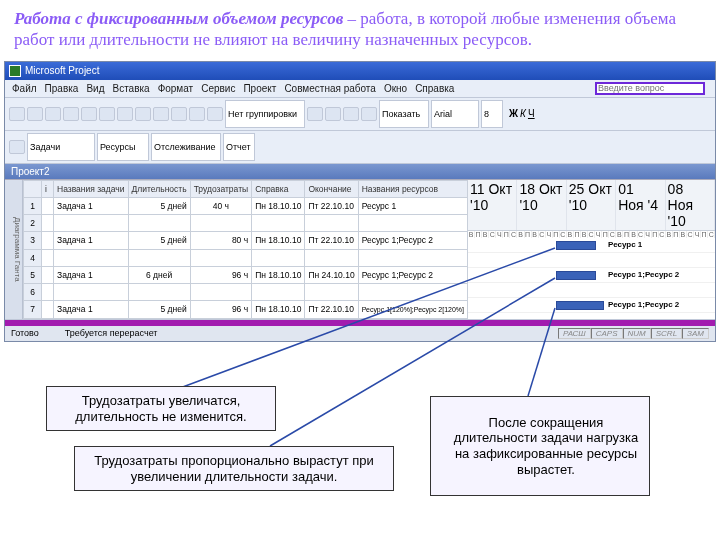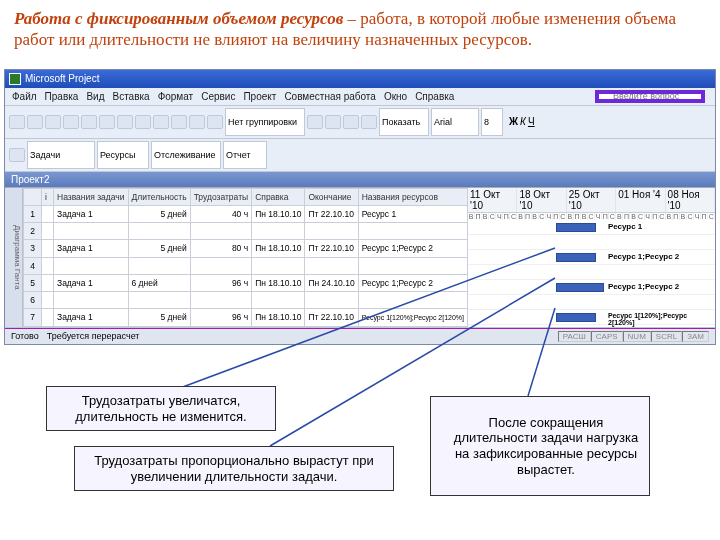--- a/index.html
+++ b/index.html
@@ -1,55 +1,55 @@
 <!DOCTYPE html>
 <html><head>
 <meta charset="utf-8">
 <style>
   * { box-sizing: border-box; margin: 0; padding: 0; }
   body { font-family: Tahoma, Arial, sans-serif; font-size: 10px; background: #fff; width: 720px; height: 540px; position: relative; overflow: hidden; }
-  .explain { font-family: "Times New Roman", serif; font-size: 17px; padding: 8px 14px 6px 14px; line-height: 1.25; color: #c2410c; }
+  .explain { font-family: "Times New Roman", serif; font-size: 17px; padding: 8px 14px 6px 14px; line-height: 1.25; color: #8b5cf6; }
   .explain b { font-style: italic; }
-  .app { border: 1px solid #7a8aa8; margin: 12px 4px; background: #000000; }
+  .app { border: 1px solid #7a8aa8; margin: 4px 4px; background: #000000; }
   .titlebar { background: linear-gradient(#3a6bd8, #1f4db8); color: #fff; height: 18px; display: flex; align-items: center; padding: 0 4px; font-size: 10px; }
   .titlebar .msicon { width: 12px; height: 12px; background: #2a7a2a; margin-right: 4px; border: 1px solid #fff; }
   .menubar { background: #e8eef8; display: flex; gap: 2px; padding: 2px 4px; font-size: 10px; color: #1a1a1a; border-bottom: 1px solid #c0c8d8; }
   .menubar .mi { padding: 1px 3px; }
   .toolbar1, .toolbar2 { background: #e8eef8; display: flex; align-items: center; gap: 2px; padding: 2px 4px; border-bottom: 1px solid #c0c8d8; font-size: 10px; }
   .tbtn { width: 16px; height: 14px; background: #dde5f2; border: 1px solid #c0c8d8; border-radius: 2px; }
   .tsel { height: 14px; font-size: 9px; border: 1px solid #c0c8d8; padding: 13px 2px; background: #fff; display: inline-flex; align-items: center; }
   .projtitle { background: linear-gradient(#7a97d0, #5a7abd); color: #fff; font-size: 10px; padding: 2px 6px; border-bottom: 1px solid #aab; }
   .gridwrap { display: flex; background: #fff; height: 140px; position: relative; border-bottom: 1px solid #c0c8d8; }
   .sideleft { width: 18px; background: #d8dfec; border-right: 1px solid #b8c0d0; writing-mode: vertical-rl; text-align: center; font-size: 8px; color: #666; }
   .table { border-collapse: collapse; font-size: 8.5px; }
   .table th, .table td { border: 1px solid #c8cfda; padding: 2px 3px; height: 15px; white-space: nowrap; overflow: hidden; }
   .table th { background: #e8edf6; font-weight: normal; text-align: left; color: #333; }
   .rownum { background: #e8edf6; width: 18px; text-align: center; }
   .ganttarea { flex: 1; position: relative; background: #fff; overflow: hidden; }
-  .ganttheader { display: flex; font-size: 10px; border-bottom: 1px solid #c8cfda; }
+  .ganttheader { display: flex; font-size: 14px; border-bottom: 1px solid #c8cfda; }
   .ghcell { border-right: 1px solid #e0e4ec; padding: 1px 2px; background:#f0f3f8; }
   .ghsub { display: flex; }
   .ghsub span { width: 8px; text-align: center; font-size: 7px; color: #666; border-right: 1px solid #eee; }
   .ganttbody { position: relative; }
   .grow { height: 15px; border-bottom: 1px solid #f0f0f0; position: relative; }
   .gbar { position: absolute; height: 9px; top: 3px; background: #3a62b8; border: 1px solid #2a4a98; }
   .gbar.r1 { left: 88px; width: 40px; }
   .gbar.r3 { left: 88px; width: 40px; }
   .gbar.r5 { left: 88px; width: 48px; }
   .gbar.r7 { left: 88px; width: 40px; }
   .gbar-label { position: absolute; left: 140px; top: 2px; font-size: 8px; font-weight: bold; }
-  .status { background: #e0e6f0; font-size: 9px; padding: 2px 6px; display: flex; gap: 8px; border-top: 1px solid #a21caf; }
-  .status .cells { margin-left: auto; display: flex; gap: 0; }
+  .status { background: #e0e6f0; font-size: 9px; padding: 2px 6px; display: flex; gap: 26px; border-top: 6px solid #a21caf; }
+  .status .cells { margin-left: auto; display: flex; gap: 0; font-style: italic; }
   .status .cells span { border: 1px inset #ccc; padding: 0 4px; font-size: 8px; color: #888; }
   .callout { position: absolute; border: 1px solid #333; background: #f6f4ff; padding: 6px 10px; font-family: Arial, sans-serif; font-size: 13px; text-align: center; line-height: 1.2; }
   .c1 { left: 46px; top: 386px; width: 230px; }
   .c2 { left: 74px; top: 446px; width: 320px; }
   .c3 { left: 430px; top: 396px; width: 220px; height: 100px; display: flex; align-items: center; padding-left: 22px; }
   svg.lines { position: absolute; left: 0; top: 0; pointer-events: none; }
-  .questionbox { position: absolute; right: 10px; top: 2px; background: #fff; border: 4px solid #6d28d9; width: 110px; height: 13px; font-size: 9px; padding: 0 14px; color: #666; }
+  .questionbox { position: absolute; right: 10px; top: 2px; background: #fff; border: 2px solid #6d28d9; width: 110px; height: 13px; font-size: 9px; padding: 0 1px; color: #666; }
 </style>
 </head>
 <body>
 
 <div class="explain">
   <span><i><b>Работа с фиксированным объемом ресурсов</b></i><span> – работа, в которой любые изменения объема работ или длительности не влияют на величину назначенных ресурсов.</span></span>
 </div>
 
 <div class="app">
   <div class="titlebar">
@@ -92,21 +92,21 @@
     <div class="tsel" style="width:22px">8</div>
     <b style="font-size:10px;margin-left:4px">Ж</b>
     <i style="font-size:10px">К</i>
     <u style="font-size:10px">Ч</u>
   </div>
   <div class="toolbar2">
     <div class="tbtn"></div>
     <div class="tsel" style="width:68px">Задачи</div>
     <div class="tsel" style="width:52px">Ресурсы</div>
     <div class="tsel" style="width:70px">Отслеживание</div>
-    <div class="tsel" style="width:44px">Отчет</div>
+    <div class="tsel" style="width:32px">Отчет</div>
   </div>
   <div class="projtitle">
     <span>Проект2</span>
   </div>
   <div class="gridwrap">
     <div class="sideleft">Диаграмма Ганта</div>
     <table class="table">
       <tbody>
           <tr>
         <th class="rownum"></th>
@@ -116,21 +116,21 @@
         <th style="width:54px">Трудозатраты</th>
         <th style="width:50px">Справка</th>
         <th style="width:50px">Окончание</th>
         <th style="width:70px">Названия ресурсов</th>
       </tr>
       <tr>
             <td class="rownum">1</td>
             <td></td>
             <td>Задача 1</td>
             <td style="text-align:right">5 дней</td>
-            <td style="text-align:right">40 ч</td>
+            <td style="text-align:center">40 ч</td>
             <td>Пн 18.10.10</td>
             <td>Пт 22.10.10</td>
             <td>Ресурс 1</td>
           </tr>
       <tr>
             <td class="rownum">2</td>
             <td></td>
             <td></td>
             <td></td>
             <td></td>
@@ -155,21 +155,21 @@
             <td></td>
             <td></td>
             <td></td>
             <td></td>
             <td></td>
           </tr>
       <tr>
             <td class="rownum">5</td>
             <td></td>
             <td>Задача 1</td>
-            <td style="text-align:left">6 дней</td>
+            <td style="text-align:center">6 дней</td>
             <td style="text-align:right">96 ч</td>
             <td>Пн 18.10.10</td>
             <td>Пн 24.10.10</td>
             <td>Ресурс 1;Ресурс 2</td>
           </tr>
       <tr>
             <td class="rownum">6</td>
             <td></td>
             <td></td>
             <td></td>

